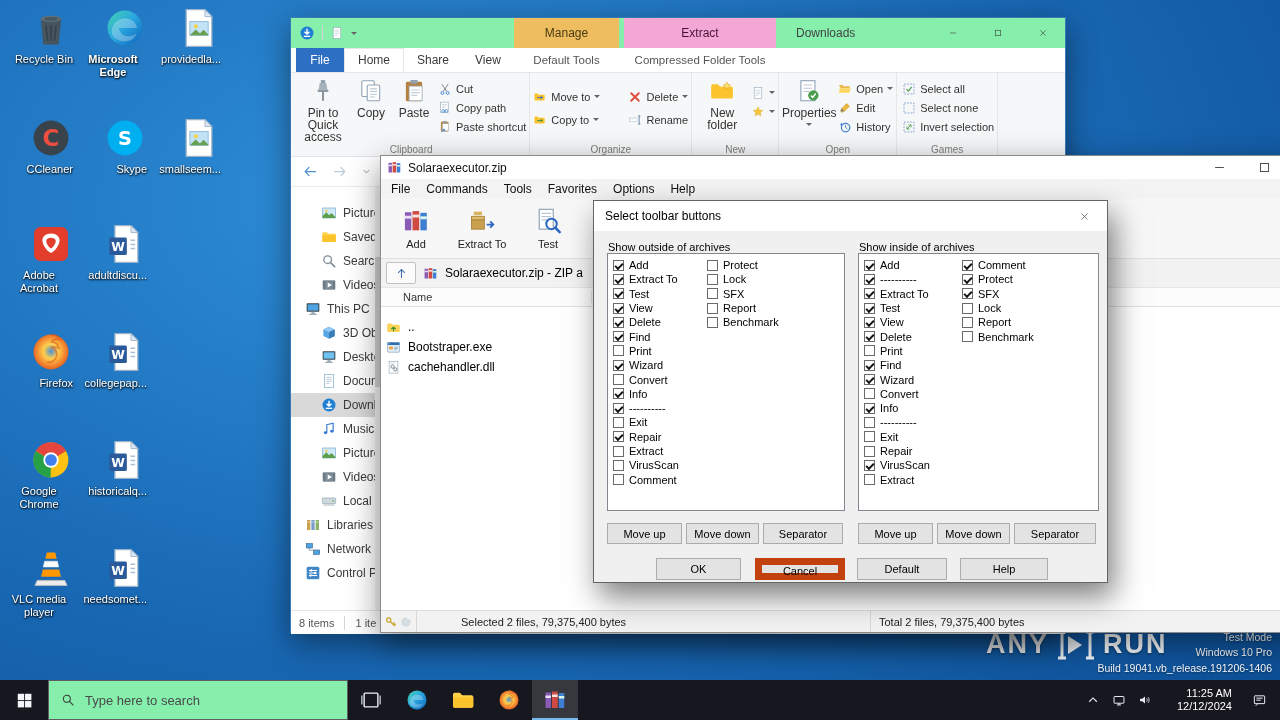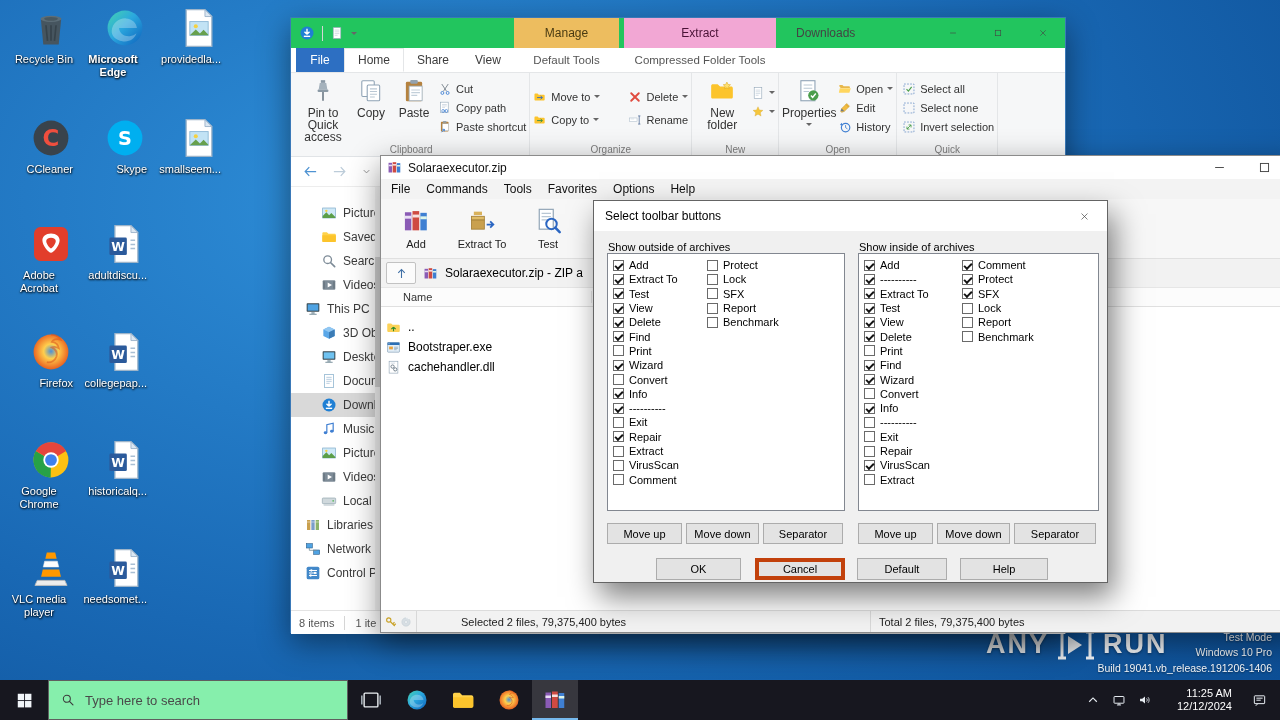--- a/index.html
+++ b/index.html
@@ -17,21 +17,21 @@
     text-shadow:0 1px 2px rgba(0,0,0,.9),1px 1px 2px rgba(0,0,0,.6);max-width:72px}
 
   
   .window{position:absolute;background:#fff;box-shadow:0 10px 30px rgba(0,0,0,.45)}
   .winbtns{position:absolute;top:0;display:flex}
   .winbtn{width:45px;height:100%;display:flex;align-items:center;justify-content:center}
   .winbtn .icn{width:10px;height:10px}
 
   
   #explorer{left:290px;top:17px;width:776px;height:616px;border:1px solid #3a79b8;z-index:10}
-  .titlebar{position:relative;height:30px;background:#22c55e}
+  .titlebar{position:relative;height:30px;background:#86efac}
   .qat{position:absolute;left:8px;top:0;height:30px;display:flex;align-items:center;gap:7px}
   .qat .sep{width:1px;height:15px;background:#d5d5d5}
   .caret{width:0;height:0;border:3px solid transparent;border-top-color:#666;display:inline-block;margin-top:3px}
   .ctx-block{position:absolute;top:0;height:30px;display:flex;align-items:center;justify-content:center;font-size:12px;color:#4a3b12}
   #ctx-manage{left:223px;width:105px;background:#edbd5f}
   #ctx-extract{left:333px;width:152px;background:#f2a7d4;color:#4a1236}
   #explorer-title{position:absolute;left:505px;top:0;line-height:30px;font-size:12px;color:#444}
   #explorer .winbtns{right:0;height:30px}
 
   .tabsrow{position:relative;height:25px;background:#fff;border-bottom:1px solid #e4e6e8;display:flex;font-size:12px;color:#3b3b3b}
@@ -117,21 +117,21 @@
   .chk{width:11px;height:11px;border:1px solid #6a6a6a;background:#fff;position:relative;flex:none}
   .chk.on::after{content:"";position:absolute;left:1px;top:2px;width:6px;height:3px;
     border-left:2px solid #141414;border-bottom:2px solid #141414;transform:rotate(-45deg)}
   .chk-lab{font-size:11px;color:#000;white-space:nowrap}
   .dbtn-row{position:absolute;display:flex;gap:4px}
   #outside-btns{left:13px;top:322px}
   #inside-btns{left:264px;top:322px}
   .dbtn{height:21px;background:#e3e3e3;border:1px solid #acacac;font-size:11px;color:#000;font-family:inherit}
   .dbtn2{position:absolute;top:357px;height:22px;background:#e3e3e3;border:1px solid #acacac;font-size:11px;color:#000;font-family:inherit}
   #btn-ok{left:62px;width:85px}
-  #btn-cancel{left:161px;width:90px;border:4px solid #c2410c}
+  #btn-cancel{left:161px;width:90px;border:7px solid #c2410c}
   #btn-default{left:263px;width:90px}
   #btn-help{left:366px;width:88px}
 
   
   #taskbar{position:absolute;left:0;bottom:0;width:1280px;height:40px;background:#17171f;display:flex;align-items:stretch;z-index:50}
   .tb-start{width:48px;display:flex;align-items:center;justify-content:center}
   .tb-start .icn{width:17px;height:17px}
   .tb-search{width:300px;background:#86efac;border:1px solid #5f5f5f;display:flex;align-items:center;gap:10px;padding-left:12px}
   .tb-search .icn{width:14px;height:14px}
   .tb-search-text{font-size:13px;color:#4a4a4a}
@@ -627,21 +627,21 @@
           <div class="rsmall">
               <span class="icn">
                 <svg viewBox="0 0 48 48" xmlns="http://www.w3.org/2000/svg">
                   <rect x="7" y="7" width="34" height="34" fill="none" stroke="#6f96c9" stroke-width="2.8" stroke-dasharray="6 4.5"></rect>
                   <path d="M17 31l14-14M31 17v8.5M31 17h-8.5M17 31v-8.5M17 31h8.5" stroke="#4b9e4b" stroke-width="3" fill="none"></path>
                 </svg>
               </span>
               <span>Invert selection</span>
             </div>
         </div>
-        <div class="rgroup-label">Quick</div>
+        <div class="rgroup-label">Games</div>
       </div>
     </div>
 
     <div class="etoolbar">
       <span class="icn">
           <svg viewBox="0 0 48 48" xmlns="http://www.w3.org/2000/svg">
             <path d="M42 24H8M20 10L7 24l13 14" stroke="#4f93d2" stroke-width="4" fill="none"></path>
           </svg>
         </span>
       <span class="icn">

